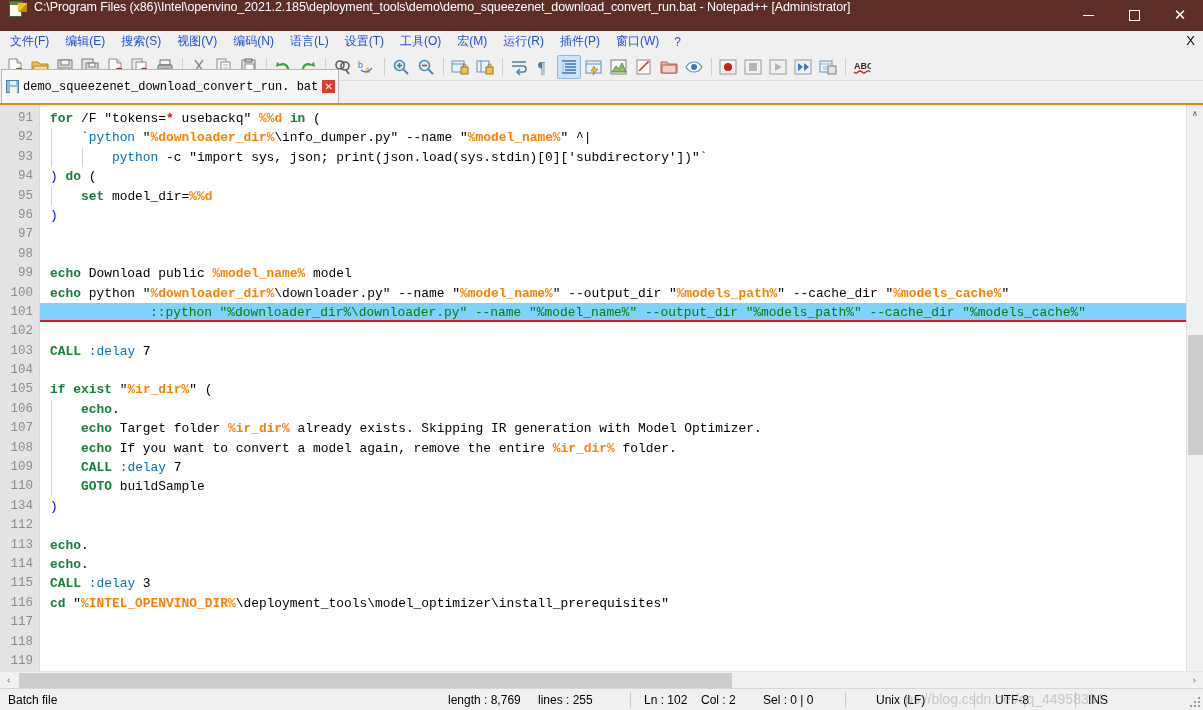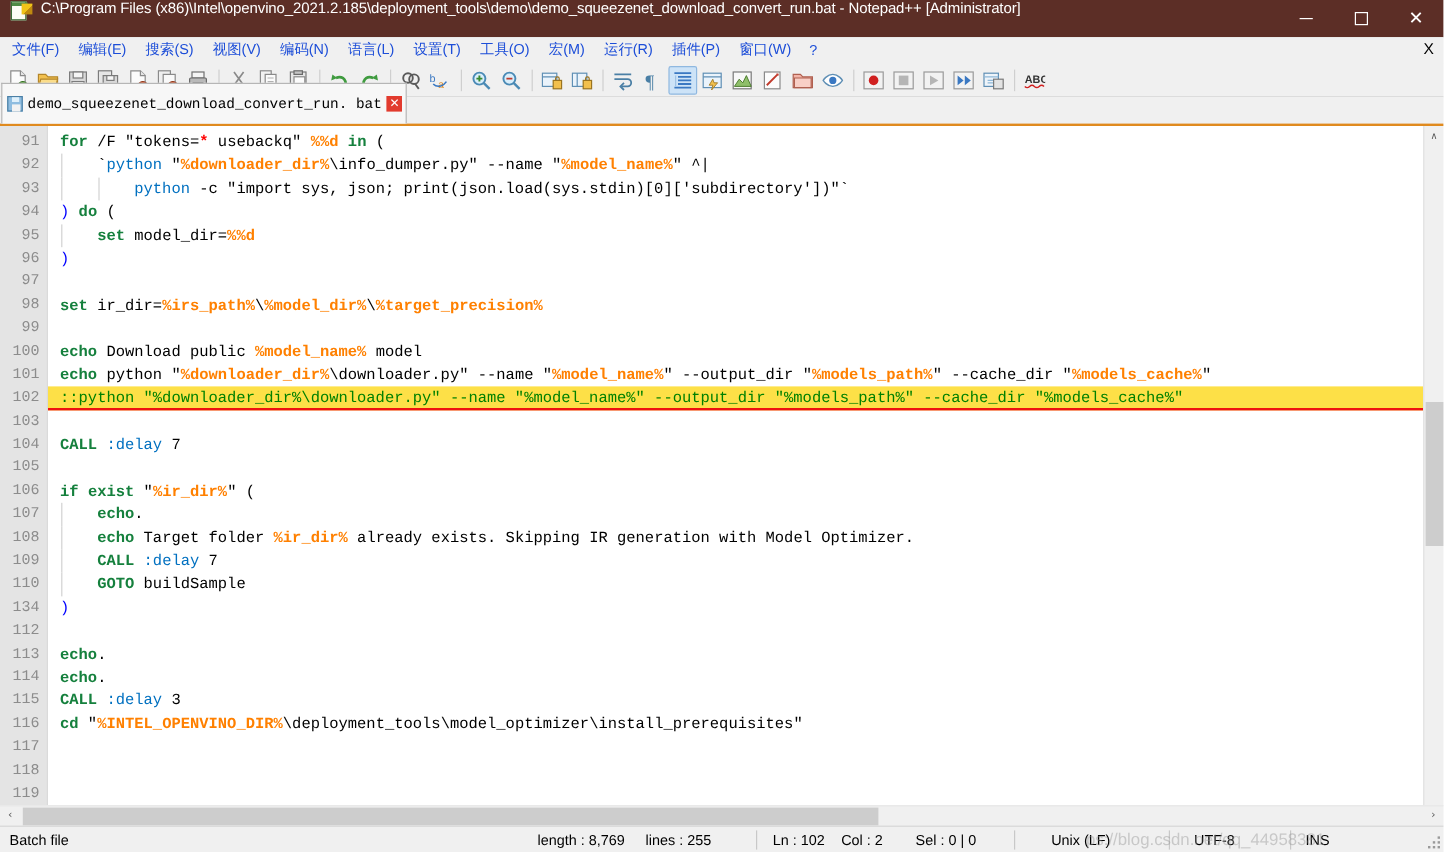--- a/index.html
+++ b/index.html
@@ -219,24 +219,25 @@
   .code .row {
     height: 19.4px;
     line-height: 19.4px;
     font-family: "Liberation Mono", monospace;
     font-size: 12.9px;
     white-space: pre;
     color: #000;
     position: relative;
   }
   .code .row.current {
-    background: #fde047;
+    background: #7dd3fc;
     margin-left: -10px;
     padding-left: 10px;
     border-bottom: 2px solid #ee1111;
+    text-align: center;
   }
   .indent-guide {
     position: absolute;
     width: 1px;
     background: #d2d2d2;
   }
   
   .k  { color: #15803d; font-weight: bold; }  
   .kb { color: #0000ff; }                     
   .v  { color: #ff8000; font-weight: bold; }                     
@@ -633,31 +634,31 @@
           <div class="ln">119</div>
         </div>
       <div class="code" id="code">
           <div class="row"><span class="k">for</span><span class="p"> /F </span><span class="p">"tokens=</span><span class="op">*</span><span class="p"> usebackq" </span><span class="v">%%d</span><span class="p"> </span><span class="k">in</span><span class="p"> (</span></div>
           <div class="row"><span class="p">    `</span><span class="bl">python</span><span class="p"> "</span><span class="v">%downloader_dir%</span><span class="p">\info_dumper.py" --name "</span><span class="v">%model_name%</span><span class="p">" ^|</span><span class="indent-guide" style="left: 1px; top: 0px; height: 19.4px;"></span></div>
           <div class="row"><span class="p">        </span><span class="bl">python</span><span class="p"> -c "import sys, json; print(json.load(sys.stdin)[0]['subdirectory'])"`</span><span class="indent-guide" style="left: 1px; top: 0px; height: 19.4px;"></span><span class="indent-guide" style="left: 32px; top: 0px; height: 19.4px;"></span></div>
           <div class="row"><span class="kb">)</span><span class="p"> </span><span class="k">do</span><span class="p"> (</span></div>
           <div class="row"><span class="p">    </span><span class="k">set</span><span class="p"> model_dir=</span><span class="v">%%d</span><span class="indent-guide" style="left: 1px; top: 0px; height: 19.4px;"></span></div>
           <div class="row"><span class="kb">)</span></div>
           <div class="row"></div>
-          <div class="row"><span class="k">set</span><span class="p"> ir_dir=</span><span class="v">%irs_path%</span><span class="p">\</span><span class="v">%model_dir%</span><span class="p">\</span><span class="v">%target_precision%</span></div>
           <div class="row"></div>
           <div class="row"><span class="k">echo</span><span class="p"> Download public </span><span class="v">%model_name%</span><span class="p"> model</span></div>
           <div class="row"><span class="k">echo</span><span class="p"> python "</span><span class="v">%downloader_dir%</span><span class="p">\downloader.py" --name "</span><span class="v">%model_name%</span><span class="p">" --output_dir "</span><span class="v">%models_path%</span><span class="p">" --cache_dir "</span><span class="v">%models_cache%</span><span class="p">"</span></div>
           <div class="row current"><span class="c">::python "%downloader_dir%\downloader.py" --name "%model_name%" --output_dir "%models_path%" --cache_dir "%models_cache%"</span></div>
           <div class="row"></div>
           <div class="row"><span class="k">CALL</span><span class="p"> </span><span class="bl">:delay</span><span class="p"> 7</span></div>
           <div class="row"></div>
           <div class="row"><span class="k">if</span><span class="p"> </span><span class="k">exist</span><span class="p"> "</span><span class="v">%ir_dir%</span><span class="p">" (</span></div>
           <div class="row"><span class="p">    </span><span class="k">echo</span><span class="p">.</span><span class="indent-guide" style="left: 1px; top: 0px; height: 19.4px;"></span></div>
           <div class="row"><span class="p">    </span><span class="k">echo</span><span class="p"> Target folder </span><span class="v">%ir_dir%</span><span class="p"> already exists. Skipping IR generation with Model Optimizer.</span><span class="indent-guide" style="left: 1px; top: 0px; height: 19.4px;"></span></div>
+          <div class="row"><span class="p">    </span><span class="k">echo</span><span class="p"> If you want to convert a model again, remove the entire </span><span class="v">%ir_dir%</span><span class="p"> folder.</span><span class="indent-guide" style="left: 1px; top: 0px; height: 19.4px;"></span></div>
           <div class="row"><span class="p">    </span><span class="k">CALL</span><span class="p"> </span><span class="bl">:delay</span><span class="p"> 7</span><span class="indent-guide" style="left: 1px; top: 0px; height: 19.4px;"></span></div>
           <div class="row"><span class="p">    </span><span class="k">GOTO</span><span class="p"> buildSample</span><span class="indent-guide" style="left: 1px; top: 0px; height: 19.4px;"></span></div>
           <div class="row"><span class="kb">)</span></div>
           <div class="row"></div>
           <div class="row"><span class="k">echo</span><span class="p">.</span></div>
           <div class="row"><span class="k">echo</span><span class="p">.</span></div>
           <div class="row"><span class="k">CALL</span><span class="p"> </span><span class="bl">:delay</span><span class="p"> 3</span></div>
           <div class="row"><span class="k">cd</span><span class="p"> "</span><span class="v">%INTEL_OPENVINO_DIR%</span><span class="p">\deployment_tools\model_optimizer\install_prerequisites"</span></div>
         </div>
     </div>

